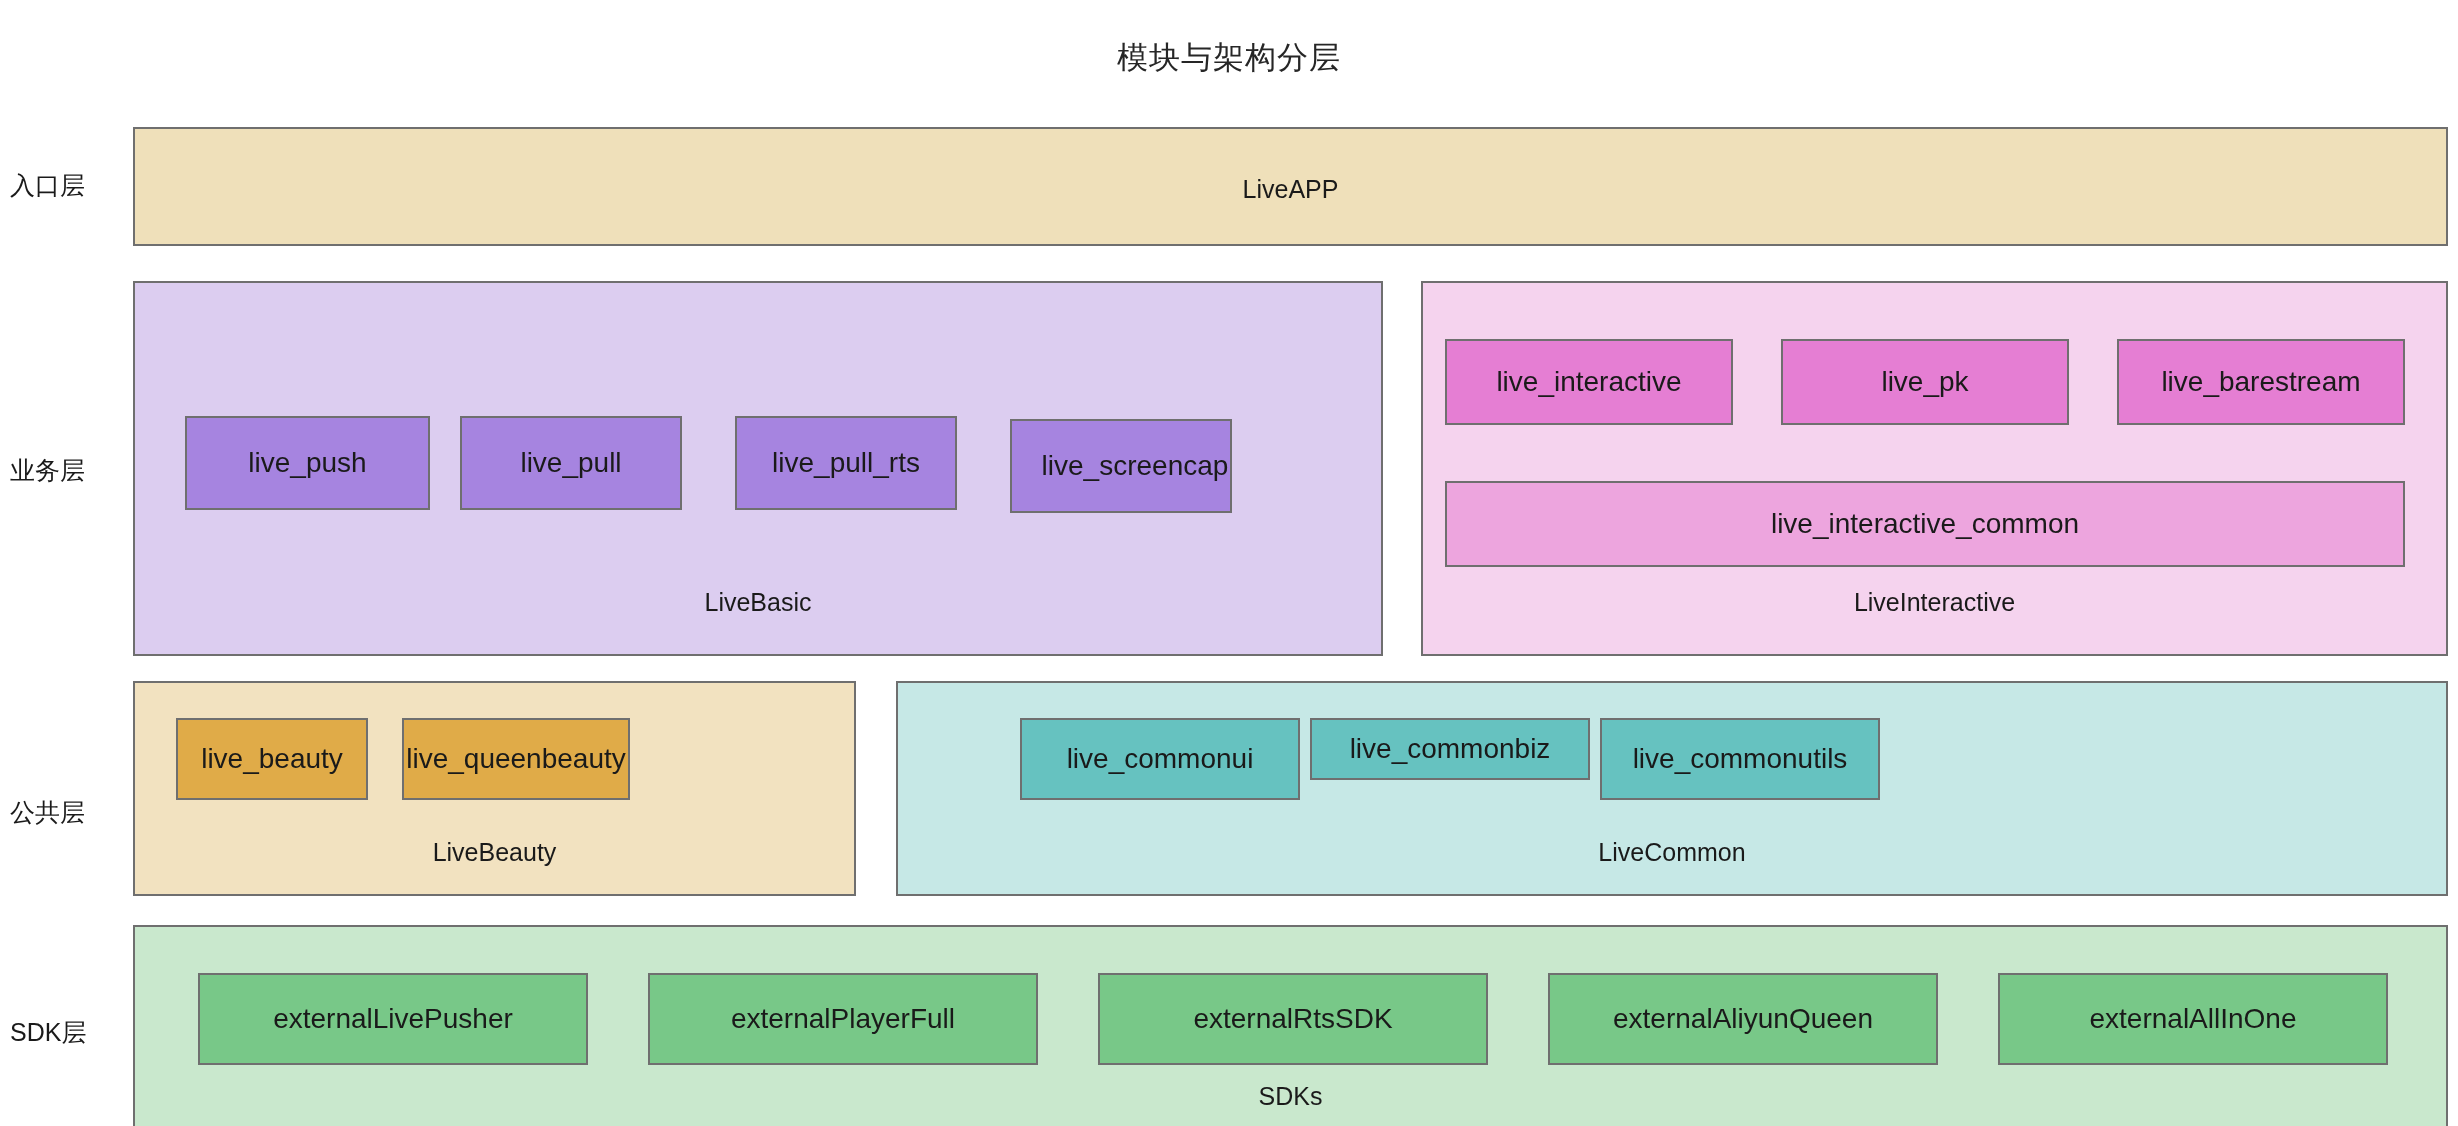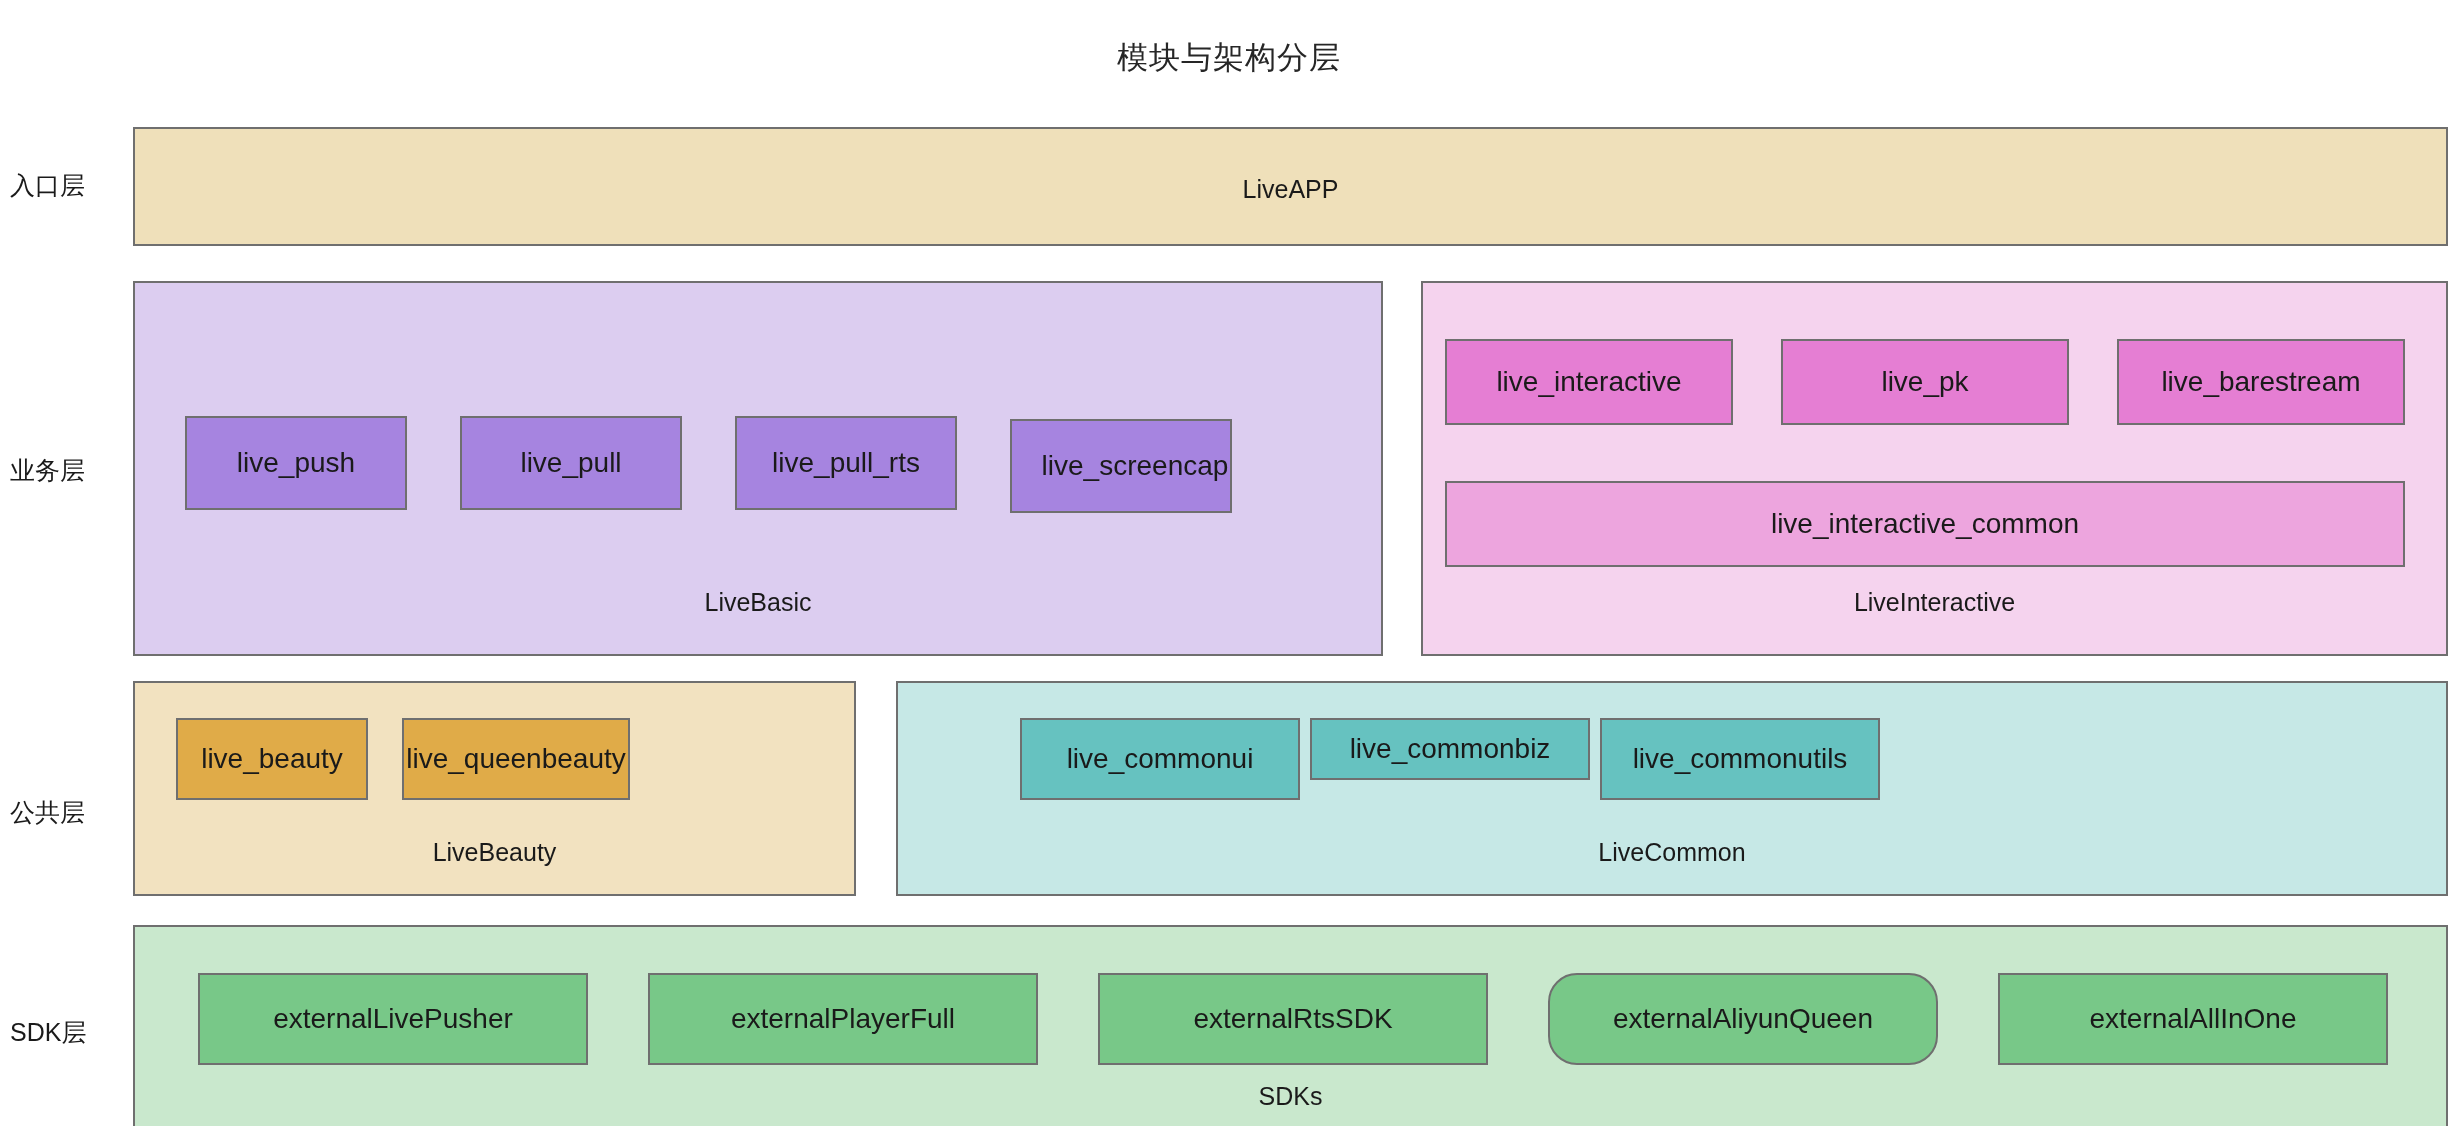--- a/index.html
+++ b/index.html
@@ -120,21 +120,21 @@
 
   <div class="layer-label" style="top:145px;">入口层</div>
 
   <div class="group fill-app" id="group-liveapp">
     <div class="group-caption" id="liveapp-caption">LiveAPP</div>
   </div>
 
   <div class="layer-label" style="top:430px;">业务层</div>
 
   <div class="group fill-basic" id="group-livebasic">
-    <div class="chip fill-basicmod" style="left:50px; top:133px; width:222px; height:94px;">live_push</div>
+    <div class="chip fill-basicmod" style="left:50px; top:133px; width:245px; height:94px;">live_push</div>
     <div class="chip fill-basicmod" style="left:325px; top:133px; width:222px; height:94px;">live_pull</div>
     <div class="chip fill-basicmod" style="left:600px; top:133px; width:222px; height:94px;">live_pull_rts</div>
     <div class="chip fill-basicmod" style="left:875px; top:136px; width:222px; height:94px;padding-left:28px;">live_screencap</div>
     <div class="group-caption" id="livebasic-caption">LiveBasic</div>
   </div>
 
   <div class="group fill-inter" id="group-liveinteractive">
     <div class="chip fill-intermod" style="left:22px; top:56px; width:288px; height:86px;">live_interactive</div>
     <div class="chip fill-intermod" style="left:358px; top:56px; width:288px; height:86px;">live_pk</div>
     <div class="chip fill-intermod" style="left:694px; top:56px; width:288px; height:86px;">live_barestream</div>
@@ -156,18 +156,18 @@
     <div class="chip fill-commonmod" style="left:702px; top:35px; width:280px; height:82px;">live_commonutils</div>
     <div class="group-caption" id="livecommon-caption">LiveCommon</div>
   </div>
 
   <div class="layer-label" style="top:992px;">SDK层</div>
 
   <div class="group fill-sdks" id="group-sdks">
     <div class="chip fill-sdkmod" style="left:63px; top:46px; width:390px; height:92px;">externalLivePusher</div>
     <div class="chip fill-sdkmod" style="left:513px; top:46px; width:390px; height:92px;">externalPlayerFull</div>
     <div class="chip fill-sdkmod" style="left:963px; top:46px; width:390px; height:92px;">externalRtsSDK</div>
-    <div class="chip fill-sdkmod" style="left:1413px; top:46px; width:390px; height:92px;border-radius:29px;">externalAliyunQueen</div>
+    <div class="chip fill-sdkmod" style="left:1413px; top:46px; width:390px; height:92px;">externalAliyunQueen</div>
     <div class="chip fill-sdkmod" style="left:1863px; top:46px; width:390px; height:92px;">externalAllInOne</div>
     <div class="group-caption" id="sdks-caption">SDKs</div>
   </div>
 
 </div>
 
 </body></html>

